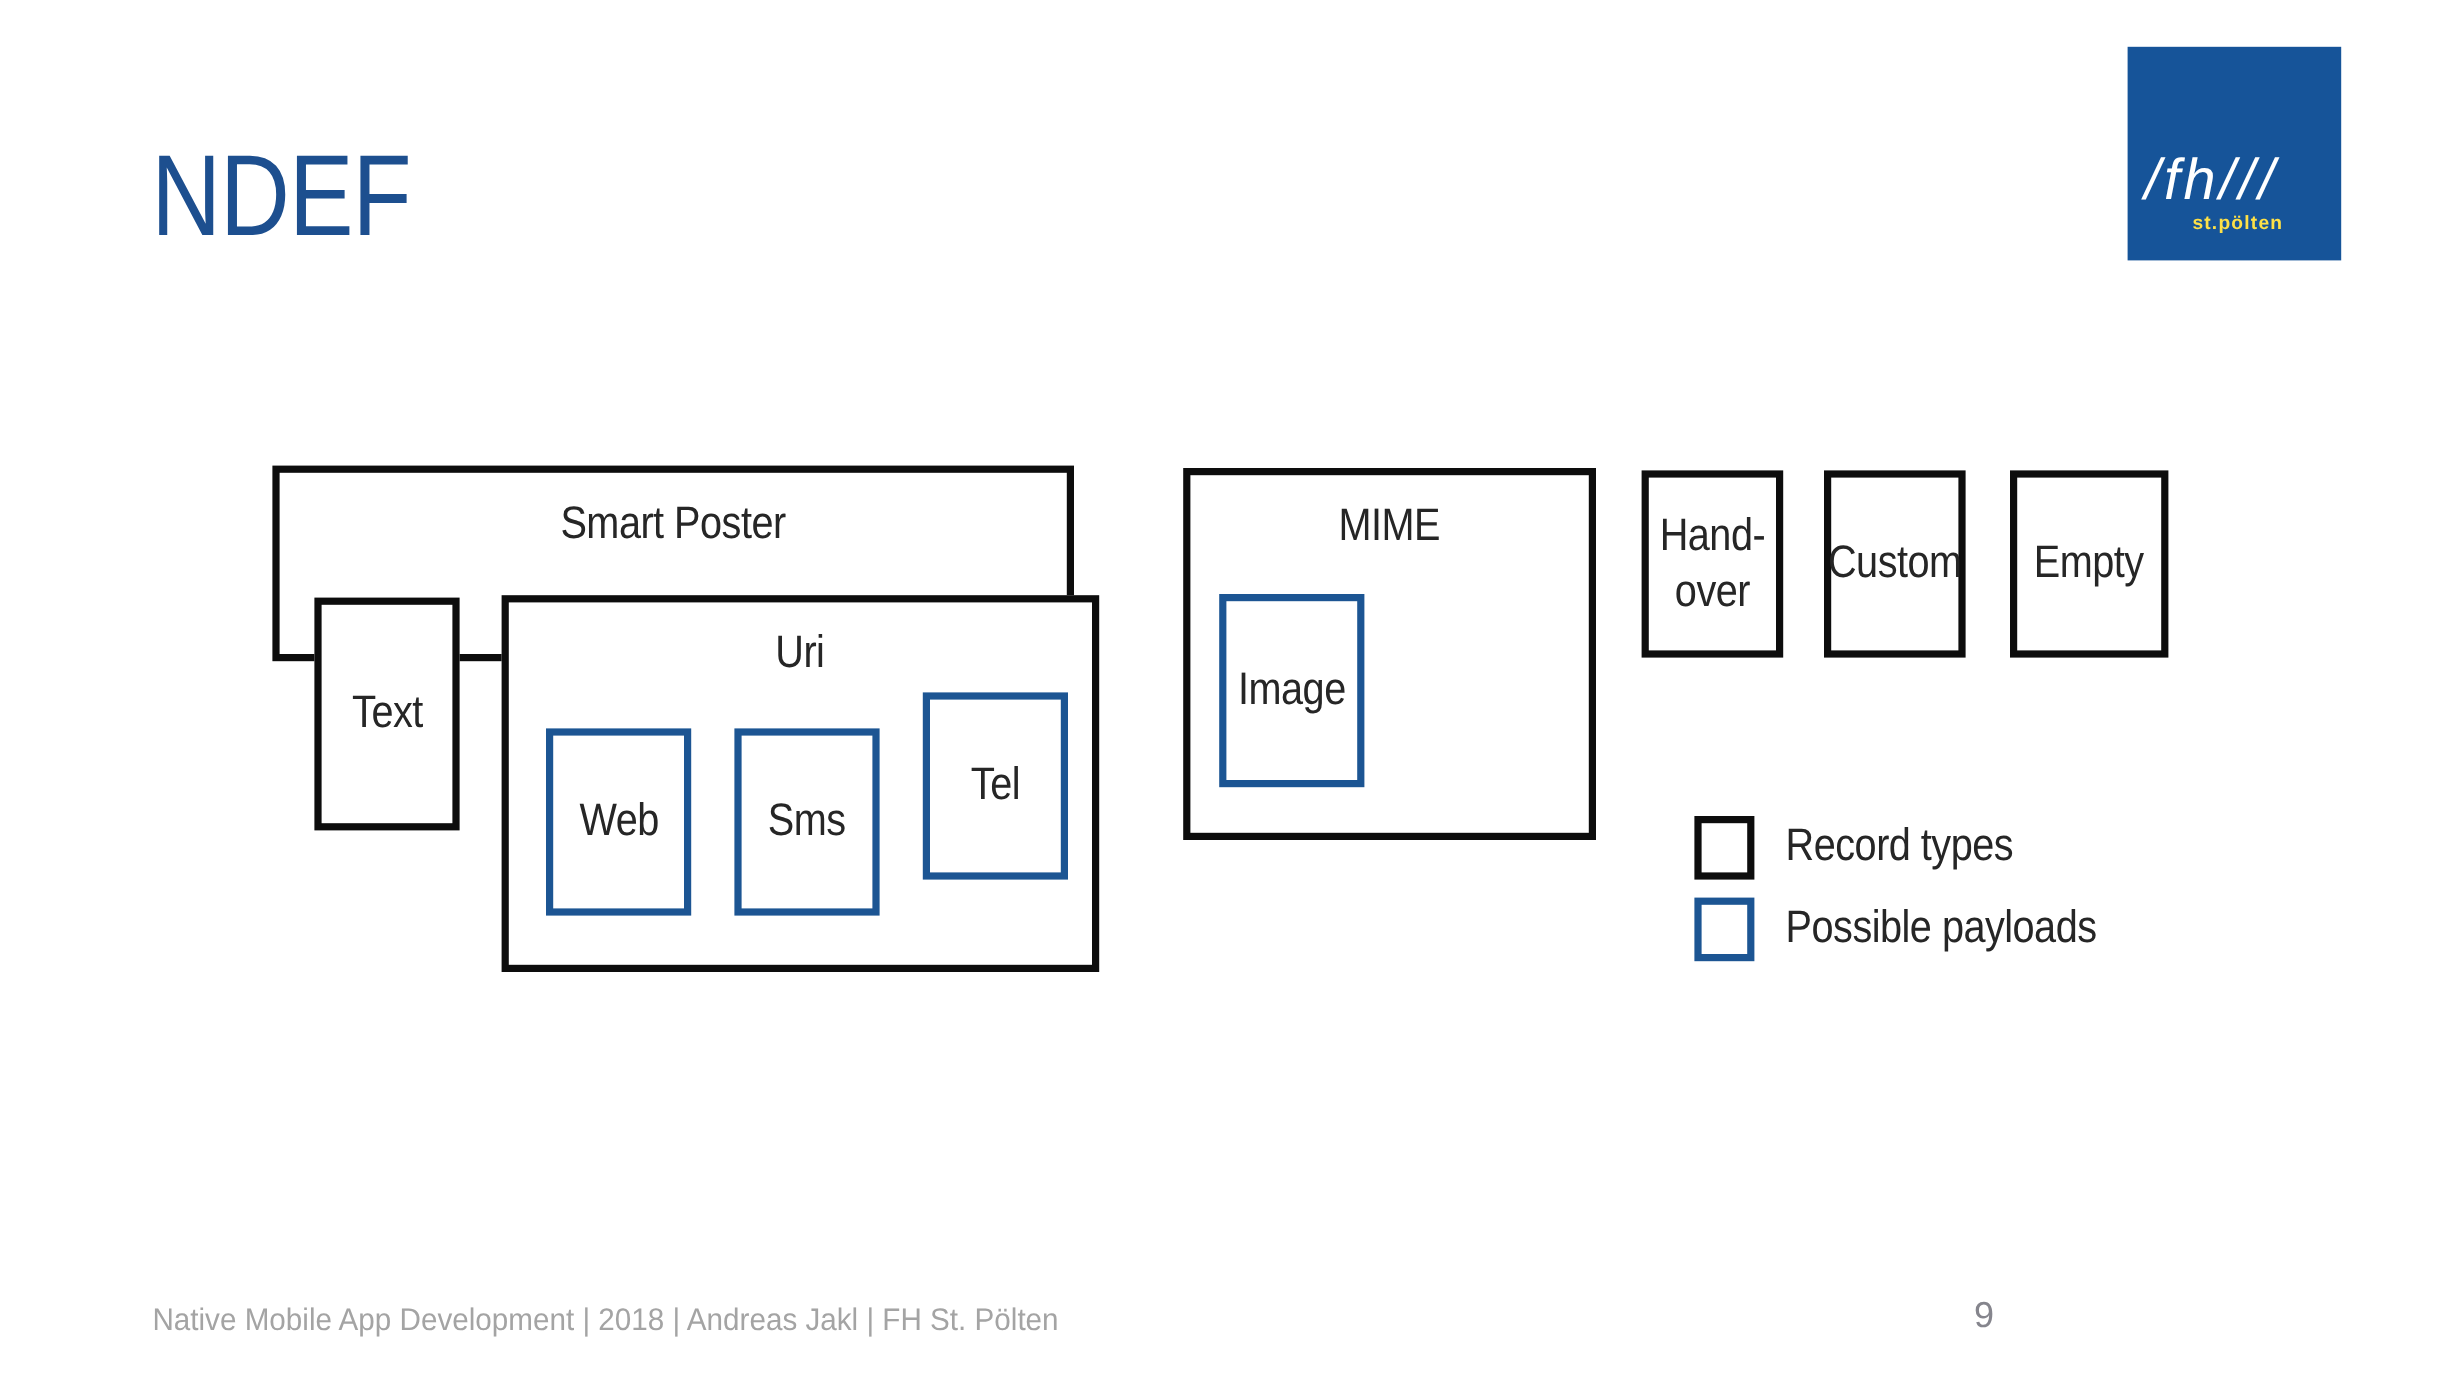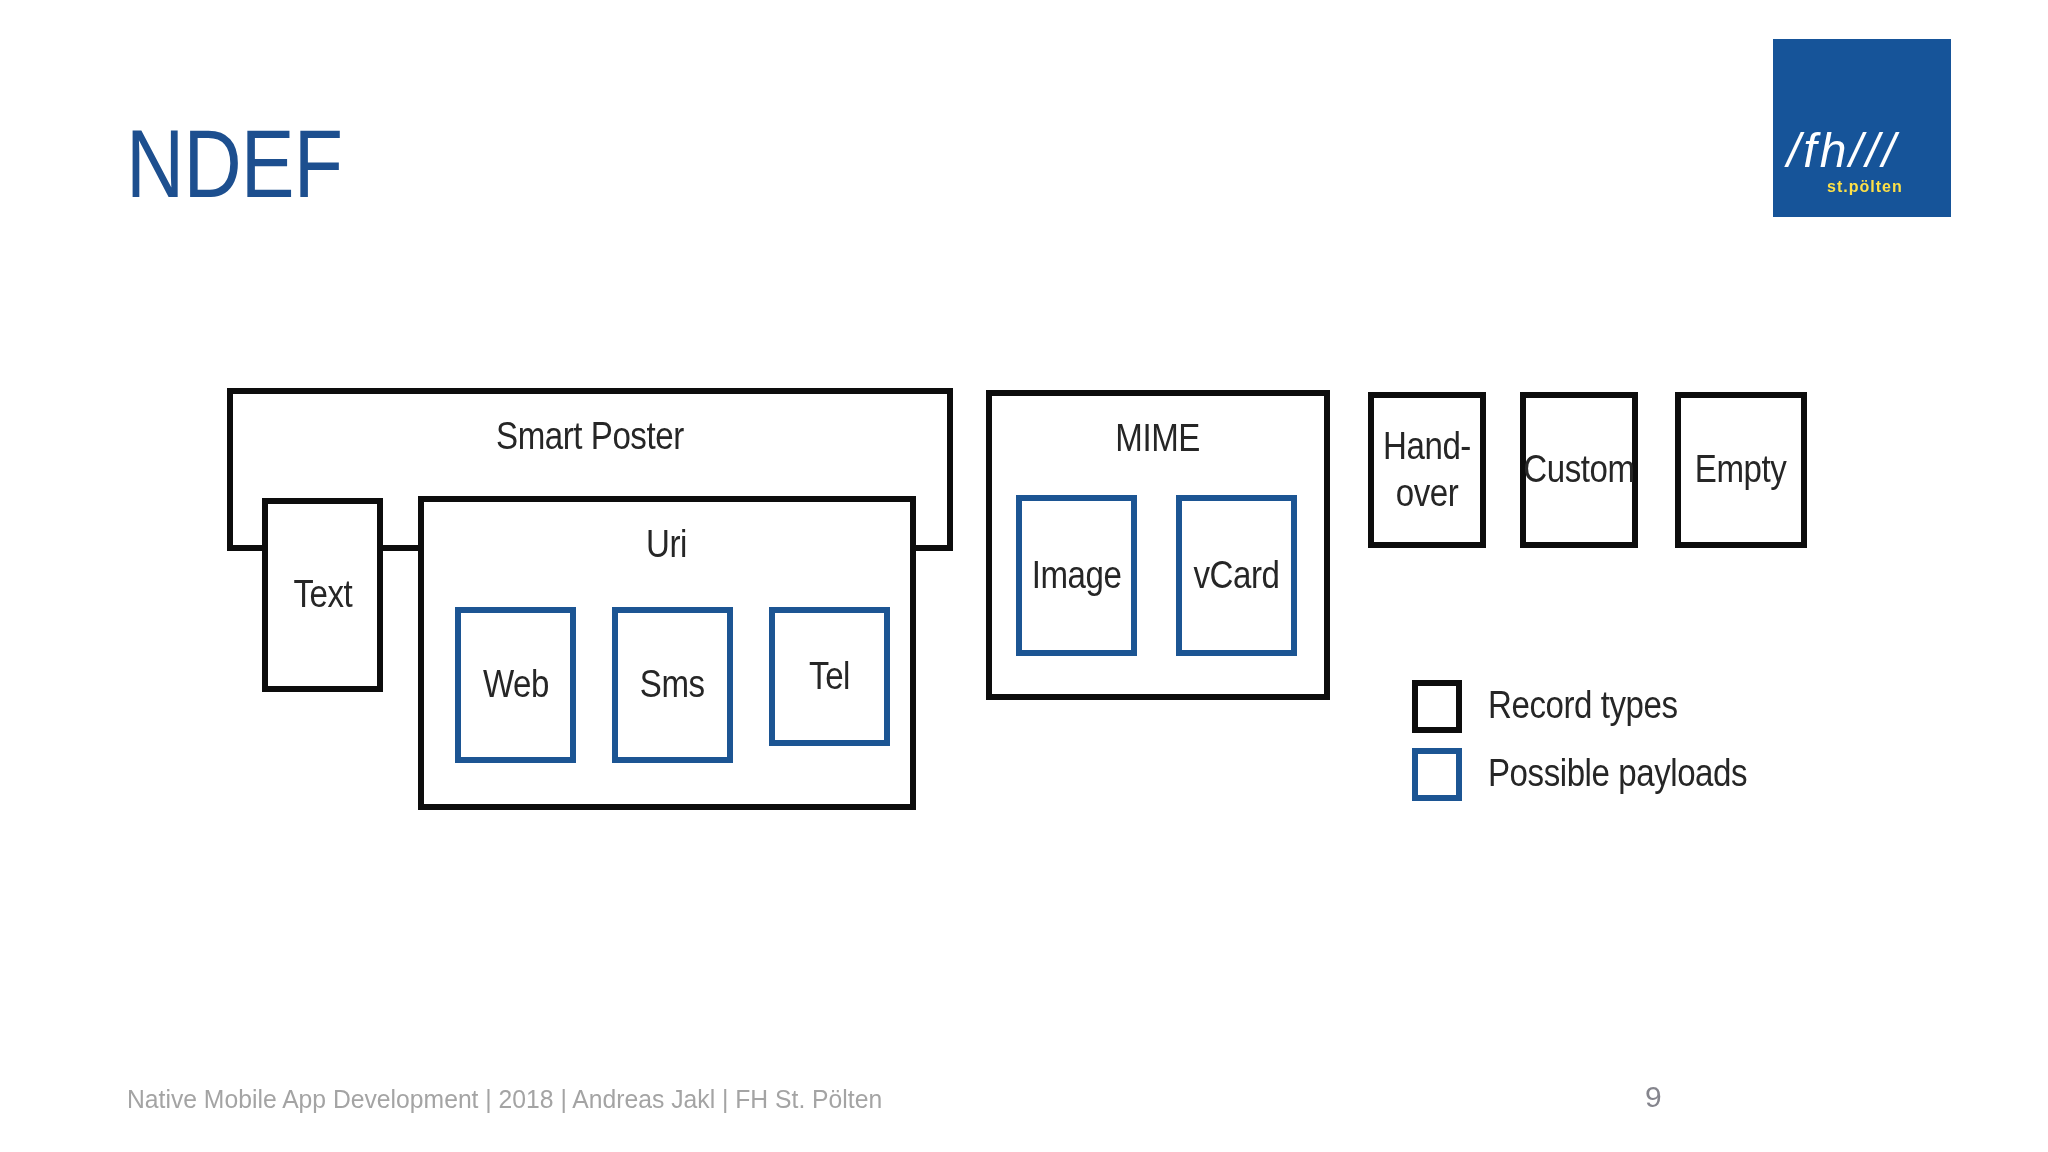--- a/index.html
+++ b/index.html
@@ -93,26 +93,26 @@
     display: flex;
     align-items: center;
     justify-content: center;
     text-align: center;
   }
 
   .z1 { z-index: 1; }
   .z2 { z-index: 2; }
   .z3 { z-index: 3; }
 
-  #smart-poster { left: 227px;  top: 388px; width: 726px; height: 163px; }
+  #smart-poster { left: 227px;  top: 388px; width: 668px; height: 163px; }
   #text-box     { left: 262px;  top: 498px; width: 121px; height: 194px; }
   #uri-box      { left: 418px;  top: 496px; width: 498px; height: 314px; }
   #web-box      { left: 455px;  top: 607px; width: 121px; height: 156px; }
   #sms-box      { left: 612px;  top: 607px; width: 121px; height: 156px; }
-  #tel-box      { left: 769px;  top: 607px; width: 121px; height: 139px; }
+  #tel-box      { left: 769px;  top: 577px; width: 121px; height: 156px; }
   #mime-box     { left: 986px;  top: 390px; width: 344px; height: 310px; }
   #image-box    { left: 1016px; top: 495px; width: 121px; height: 161px; }
   #vcard-box    { left: 1176px; top: 495px; width: 121px; height: 161px; }
   #handover-box { left: 1368px; top: 392px; width: 118px; height: 156px; }
   #custom-box   { left: 1520px; top: 392px; width: 118px; height: 156px; }
   #empty-box    { left: 1675px; top: 392px; width: 132px; height: 156px; }
 
   
   .legend-swatch {
     position: absolute;
@@ -204,25 +204,20 @@
   <div id="mime-box" class="rbox z1">
     <div class="top-label">
       <span class="lbl">MIME</span>
     </div>
   </div>
   <div id="image-box" class="pbox z3">
     <div class="center-cell">
       <span class="lbl">Image</span>
     </div>
   </div>
-  <div id="vcard-box" class="pbox z3">
-    <div class="center-cell">
-      <span class="lbl">vCard</span>
-    </div>
-  </div>
 
   <div id="handover-box" class="rbox z1">
     <div class="center-cell">
       <span class="lbl">Hand-over</span>
     </div>
   </div>
   <div id="custom-box" class="rbox z1">
     <div class="center-cell">
       <span class="lbl">Custom</span>
     </div>

